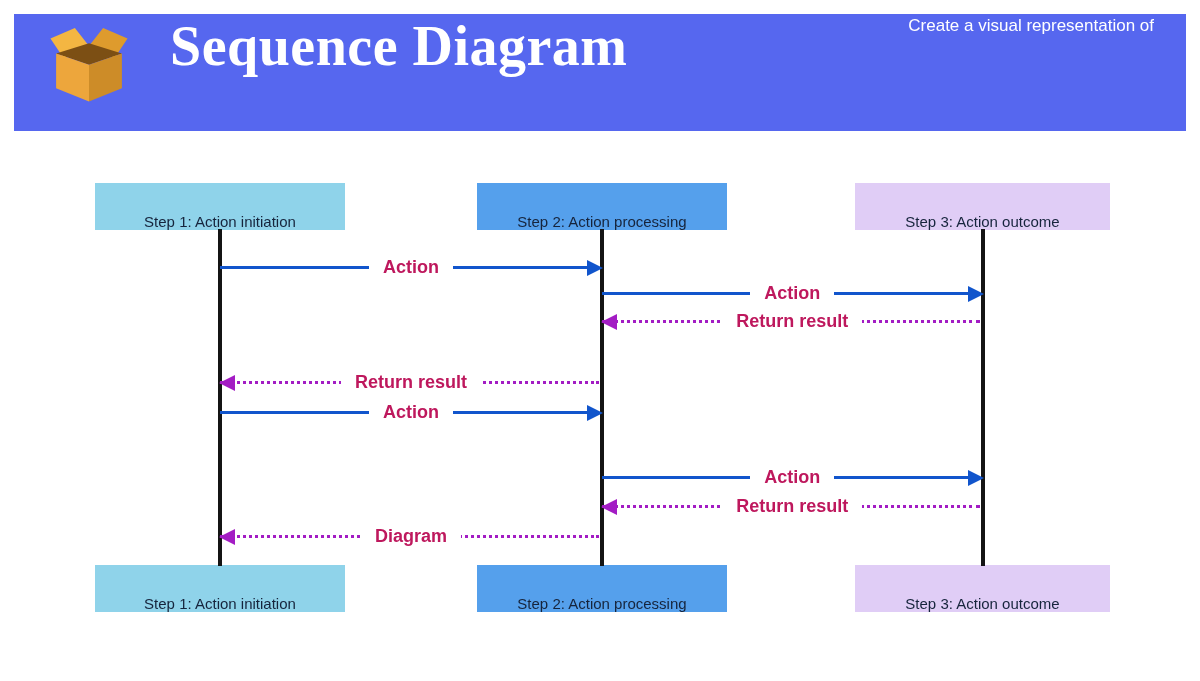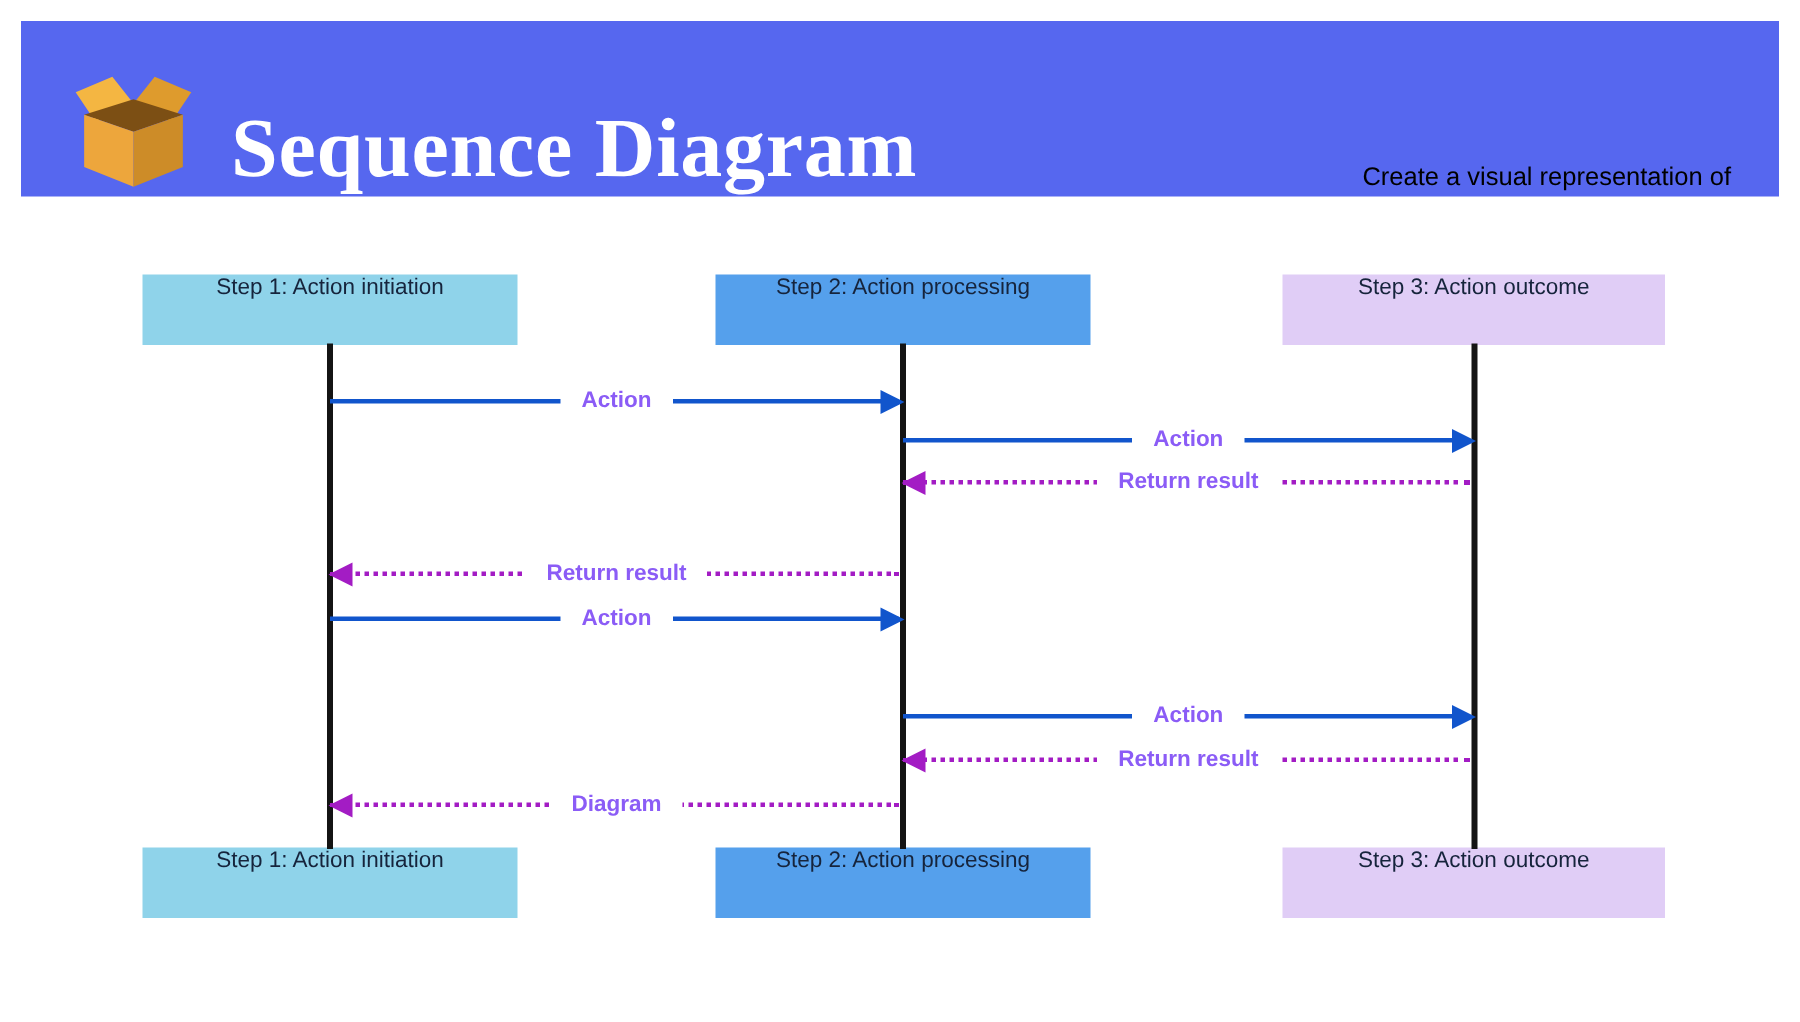--- a/index.html
+++ b/index.html
@@ -5,53 +5,53 @@
   * { box-sizing: border-box; }
   html, body { margin: 0; padding: 0; }
   body {
     width: 1200px; height: 681px; position: relative;
     background: #ffffff; overflow: hidden;
     font-family: "Liberation Sans", sans-serif;
   }
   .header {
     position: absolute; left: 14px; top: 14px; width: 1172px; height: 117px;
     background: var(--header-bg, #5667ef);
-    display: flex; align-items: flex-end; padding: 0 32px 0 20px; gap: 10px;
+    display: flex; align-items: flex-start; padding: 0 32px 0 20px; gap: 26px;
   }
   .box-icon { width: 110px; height: 94px; flex: 0 0 auto; }
   .title {
     font-family: "Liberation Serif", serif; font-weight: 700;
     font-size: 56px; color: #ffffff; letter-spacing: 0.5px; white-space: nowrap;
   }
   .subtitle {
-    margin-left: auto; text-align: right; color: #000000;
+    margin-left: auto; text-align: right; color: #ffffff;
     font-size: 17px; line-height: 1.45;
   }
   .stage { position: absolute; left: 0; top: 0; width: 1200px; height: 681px; }
   .actor-box {
-    position: absolute; display: flex; align-items: flex-start; justify-content: center;
+    position: absolute; display: flex; align-items: flex-end; justify-content: center;
     font-size: 15px; color: #16243c;
   }
   .lifeline { position: absolute; background: var(--lifeline, #141414); }
   .message { position: absolute; height: 0; }
   .mline { position: absolute; left: 0; right: 3px; top: -2px; border-top: 3px solid; }
   .message.solid  > .mline { border-top-style: solid;  border-top-color: var(--solid, #1155cc); }
   .message.dotted > .mline { border-top-style: dotted; border-top-color: var(--dotted, #a31cc4); }
   .arrowhead {
     position: absolute; width: 0; height: 0; top: -8px;
     border-top: 8px solid transparent; border-bottom: 8px solid transparent;
   }
   .arrowhead.right { right: -1px; border-left: 16px solid; }
   .arrowhead.left  { left: -1px;  border-right: 16px solid; }
   .message.solid  > .arrowhead.right { border-left-color: var(--solid, #1155cc); }
   .message.dotted > .arrowhead.left  { border-right-color: var(--dotted, #a31cc4); }
   .msg-label {
     position: absolute; left: 50%; top: -1px; transform: translate(-50%, -50%);
     background: #ffffff; padding: 2px 14px;
-    font-size: 15px; font-weight: 700; color: #8b5cf6; white-space: nowrap;
+    font-size: 18px; font-weight: 700; color: #be185d; white-space: nowrap;
   }
 </style>
 </head>
 <body>
 
 <div class="header">
   <svg class="box-icon" viewBox="0 0 110 100" aria-hidden="true">
     <polygon points="14,26 40,15 55,34 28,47" fill="#f4b642"></polygon>
     <polygon points="96,26 70,15 55,34 82,47" fill="#de9b2d"></polygon>
     <polygon points="20,42 55,31 90,42 55,54" fill="#7c4f14"></polygon>

